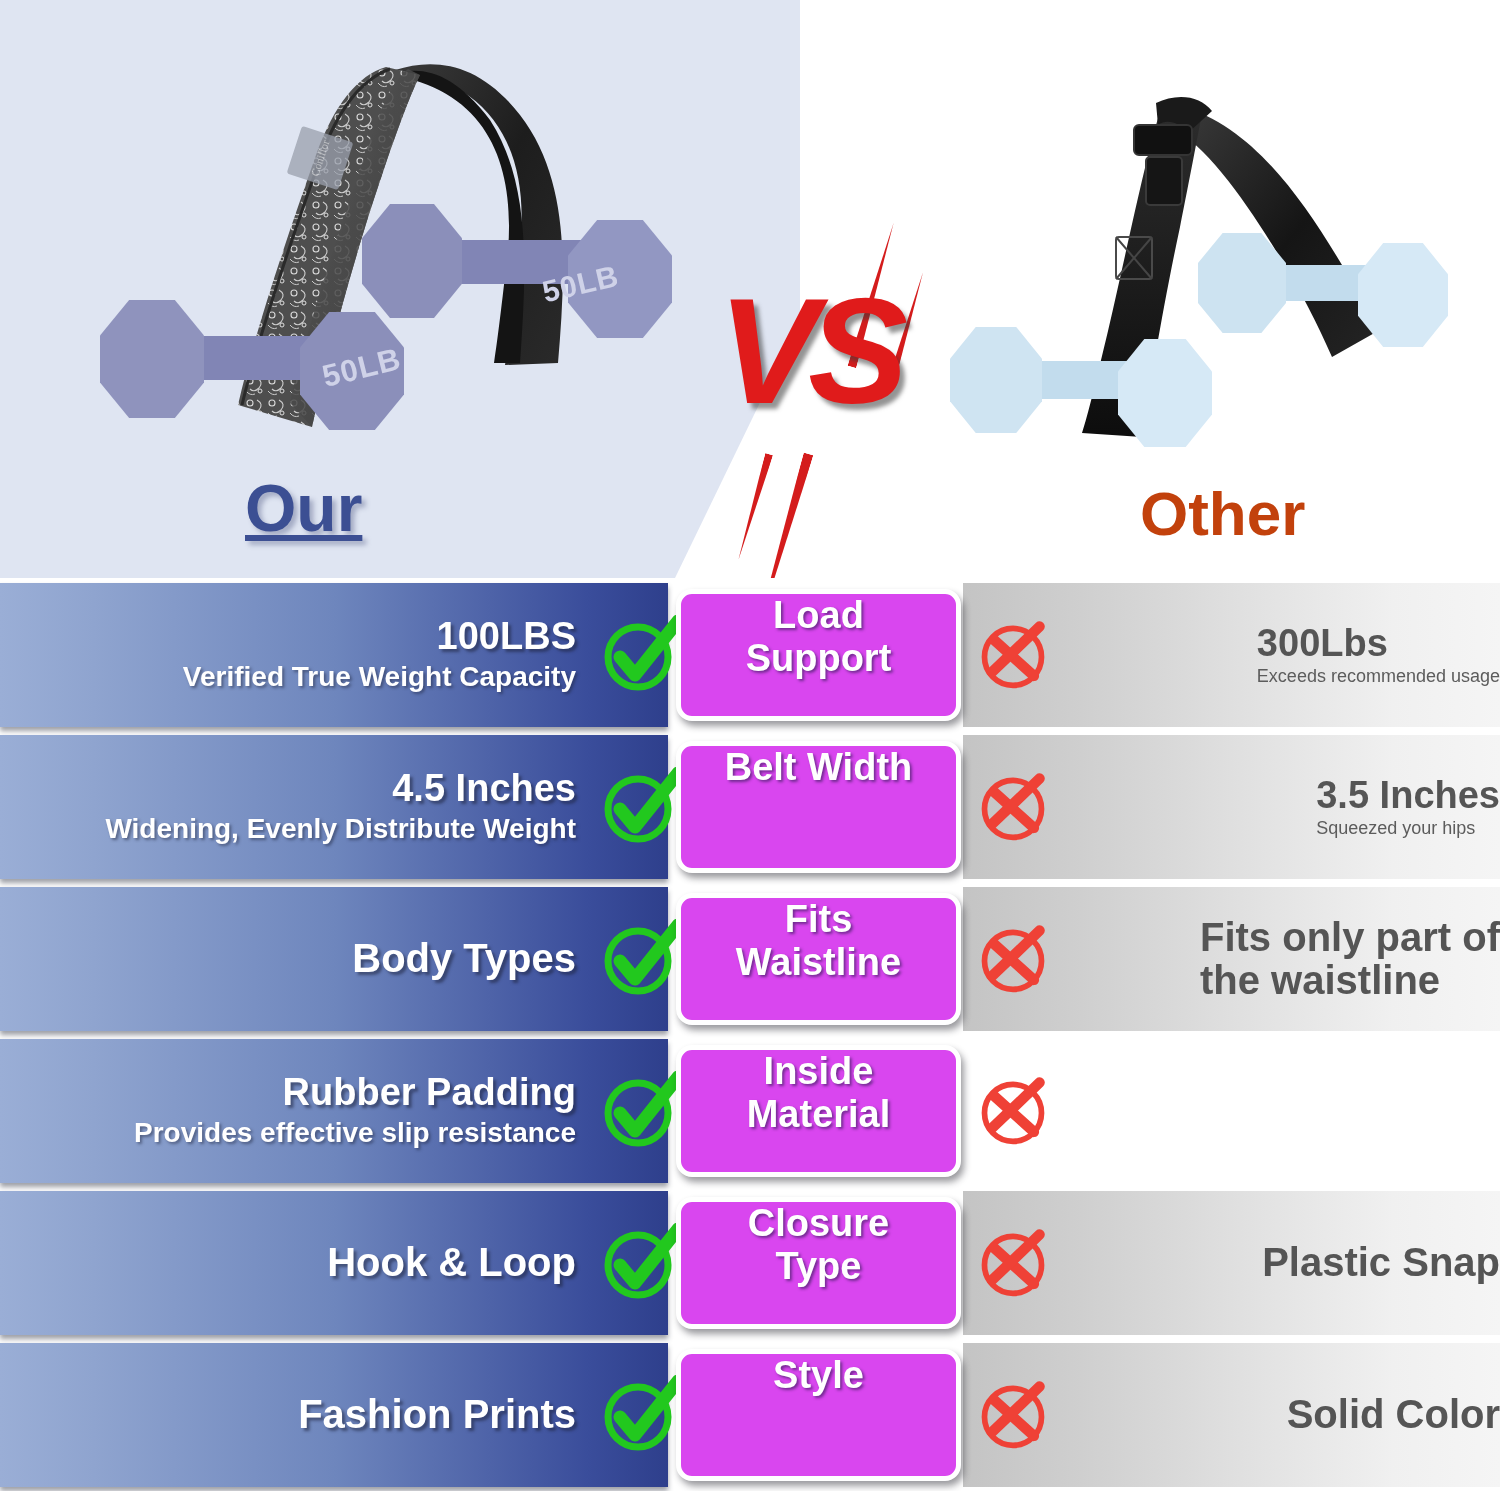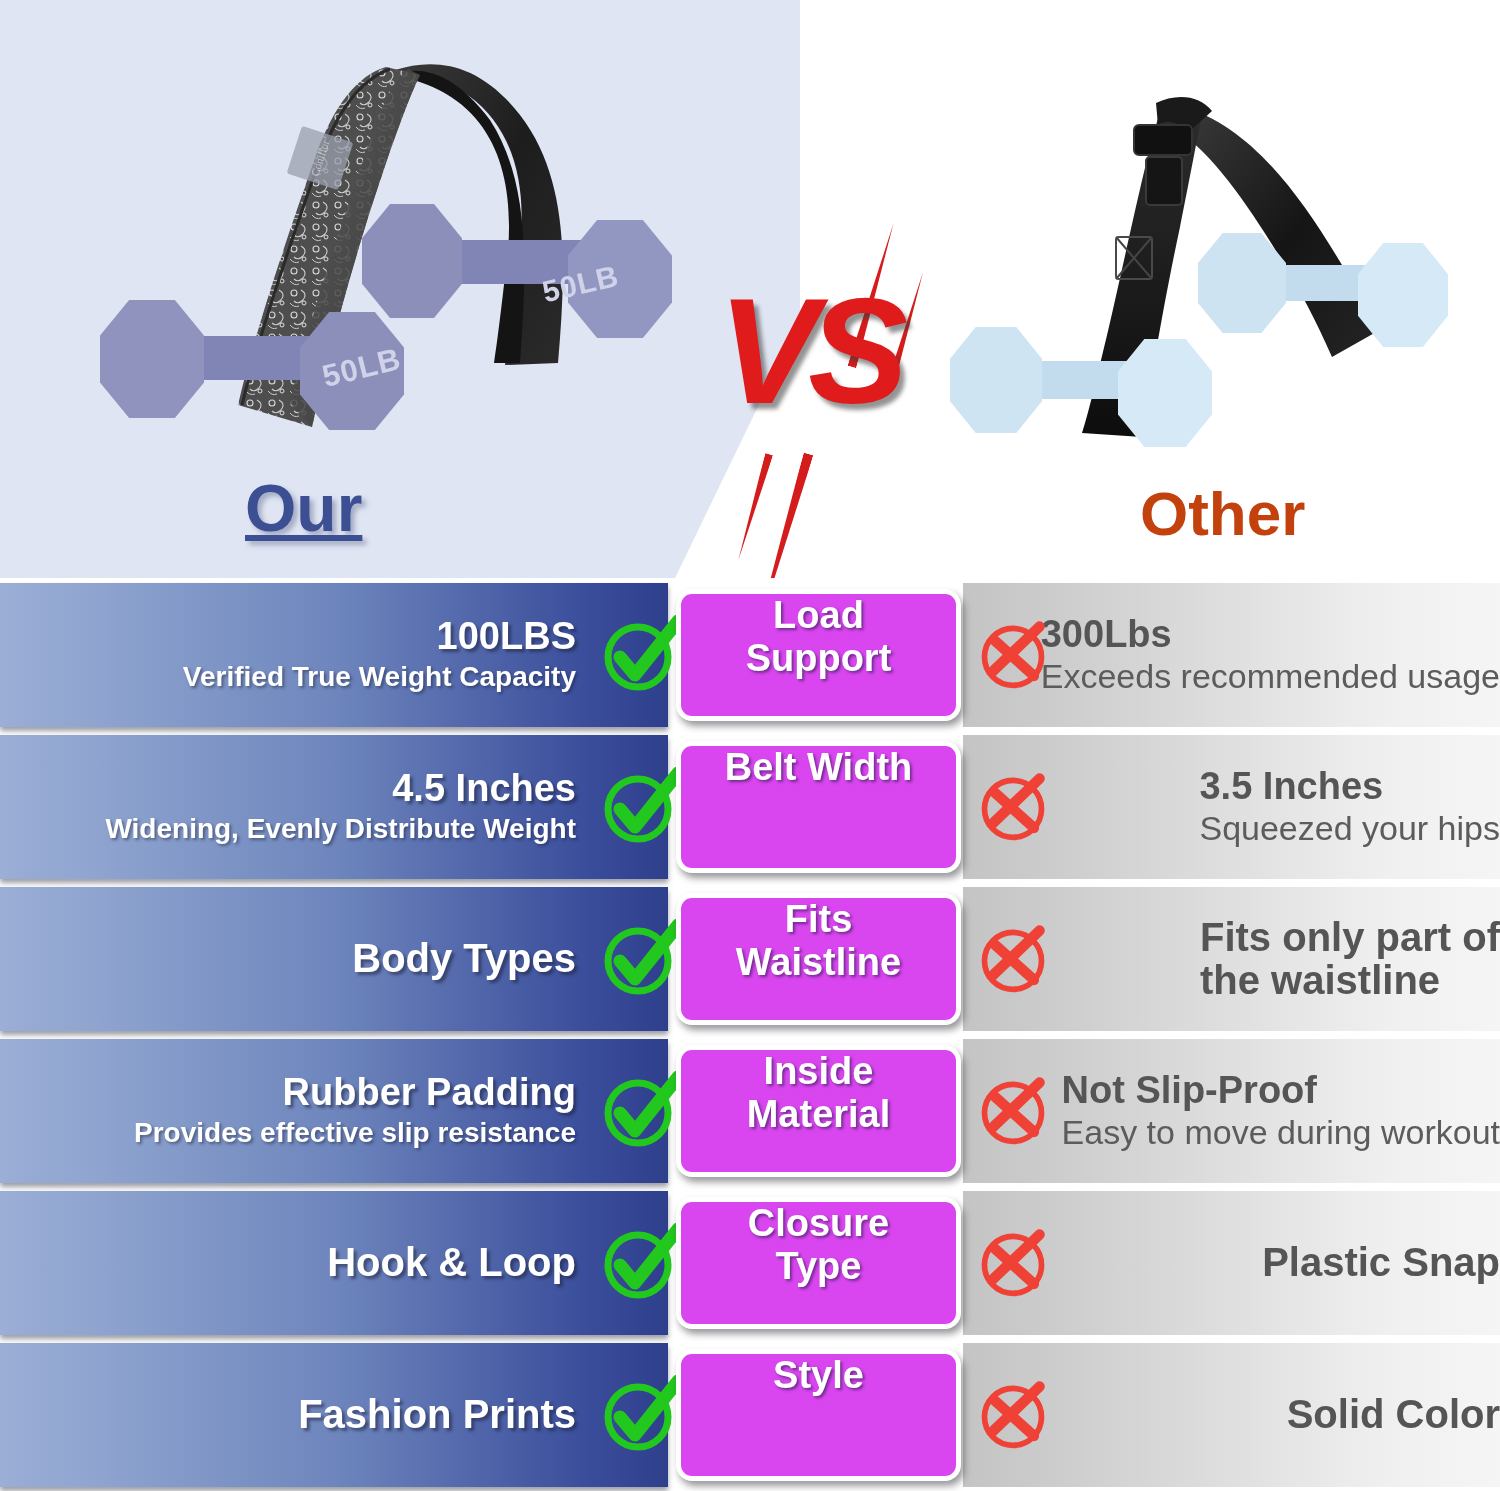--- a/index.html
+++ b/index.html
@@ -126,21 +126,21 @@
     position:absolute;left:963px;top:0;width:537px;height:144px;
     background:linear-gradient(90deg,#c4c4c4 0%,#cfcfcf 22%,#e2e2e2 55%,#f0f0f0 80%,#f5f5f5 100%);
     display:flex;align-items:center;
     padding-left:64px;box-sizing:border-box;justify-content:flex-end;
   }
   .br-main{
     color:#555555;font-weight:bold;font-size:38px;line-height:1.08;
     white-space:nowrap;
   }
   .br-sub{
-    color:#5c5c5c;font-size:34px;line-height:1.15;margin-top:2px;
+    color:#5c5c5c;font-size:18px;line-height:1.15;margin-top:2px;
     white-space:nowrap;
   }
 
   
   .ico-check{
     position:absolute;left:600px;top:32px;width:80px;height:80px;
     z-index:4;
   }
   .ico-cross{
     position:absolute;left:975px;top:34px;width:76px;height:76px;
@@ -395,28 +395,20 @@
     <div class="ico-check"><svg viewBox="0 0 80 80" width="80" height="80">
     <circle cx="38" cy="42" r="30" fill="none" stroke="#22c81e" stroke-width="7"></circle>
     <path d="M20 42 L35 60 L78 6" fill="none" stroke="#22c81e" stroke-width="13" stroke-linecap="round" stroke-linejoin="round"></path>
   </svg></div>
     <div class="badge">
       <div class="badge-txt">
           <div>Inside</div>
           <div>Material</div>
         </div>
     </div>
-    <div class="bar-right">
-      <div>
-        <div class="br-main">
-            <div>Not Slip-Proof</div>
-          </div>
-        <div class="br-sub">Easy to move during workout</div>
-      </div>
-    </div>
     <div class="ico-cross"><svg viewBox="0 0 80 80" width="76" height="76">
     <circle cx="40" cy="42" r="30" fill="none" stroke="#ef4136" stroke-width="6"></circle>
     <path d="M20 24 L62 62" fill="none" stroke="#ef4136" stroke-width="11" stroke-linecap="round"></path>
     <path d="M68 10 L18 58" fill="none" stroke="#ef4136" stroke-width="11" stroke-linecap="round"></path>
   </svg></div>
   </div>
     <div class="row single" style="top: 613px;">
     <div class="bar-left">
       <div class="bar-left-txt">
         <div class="bl-main">

